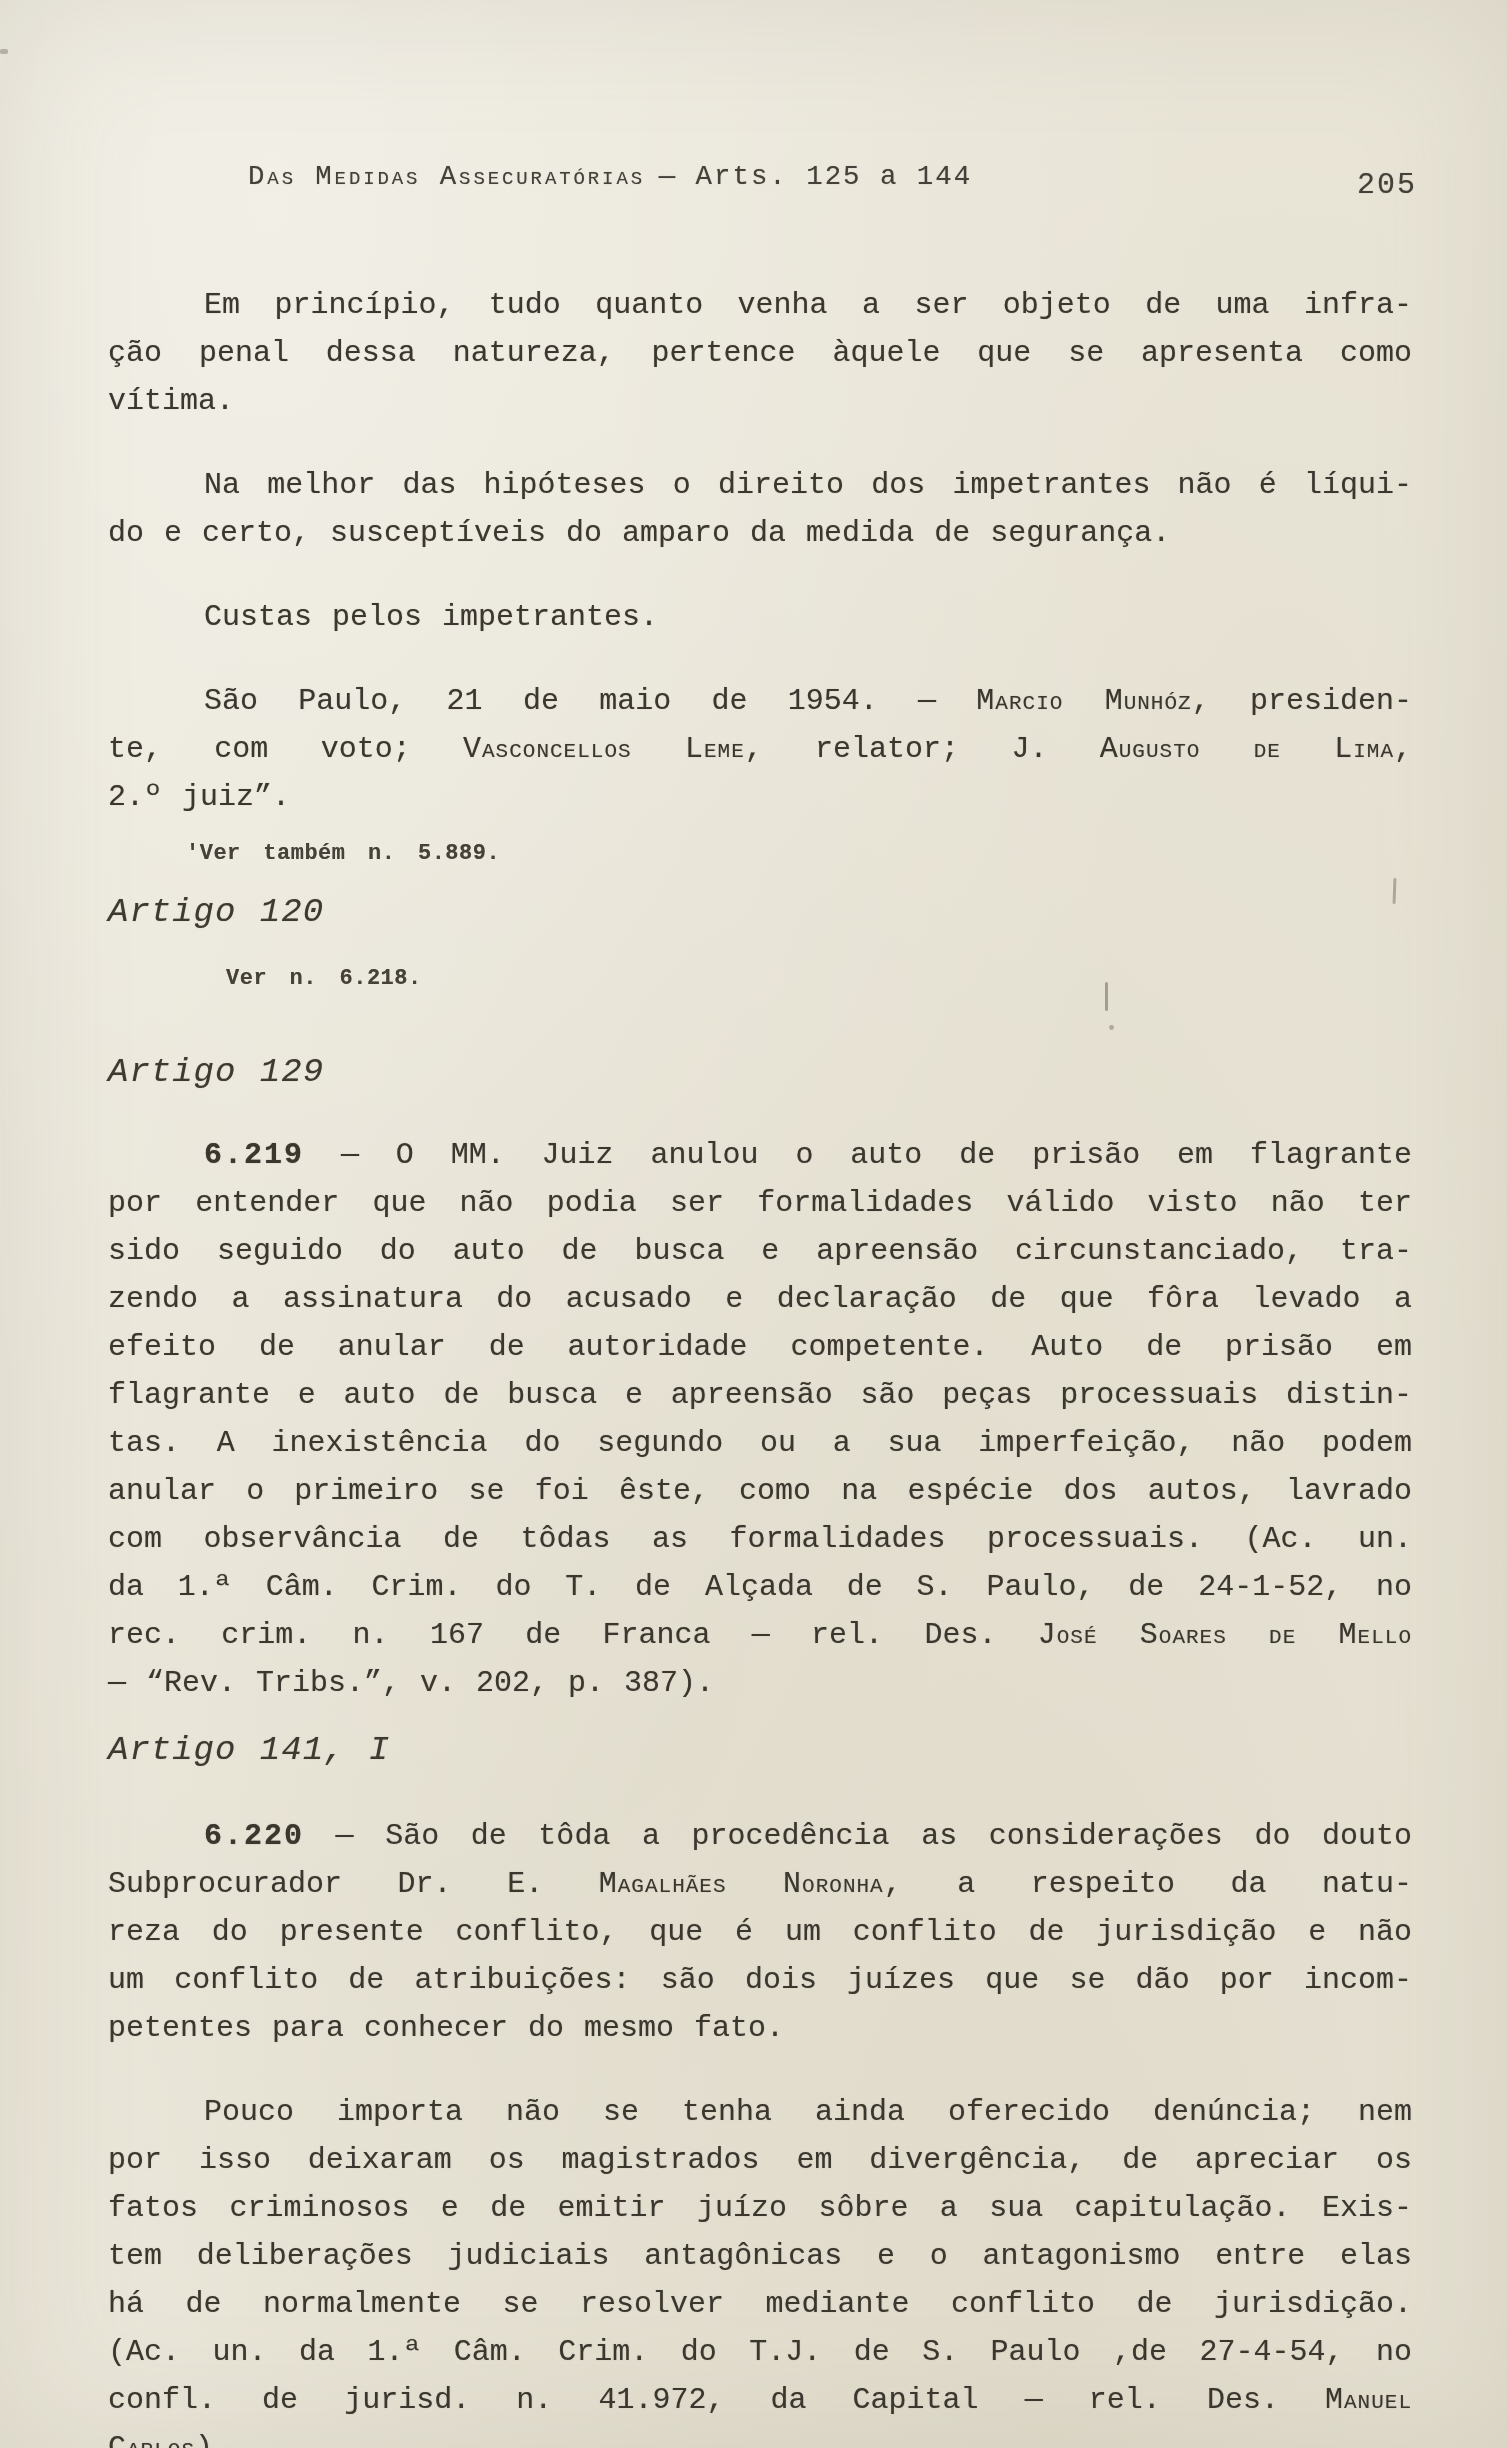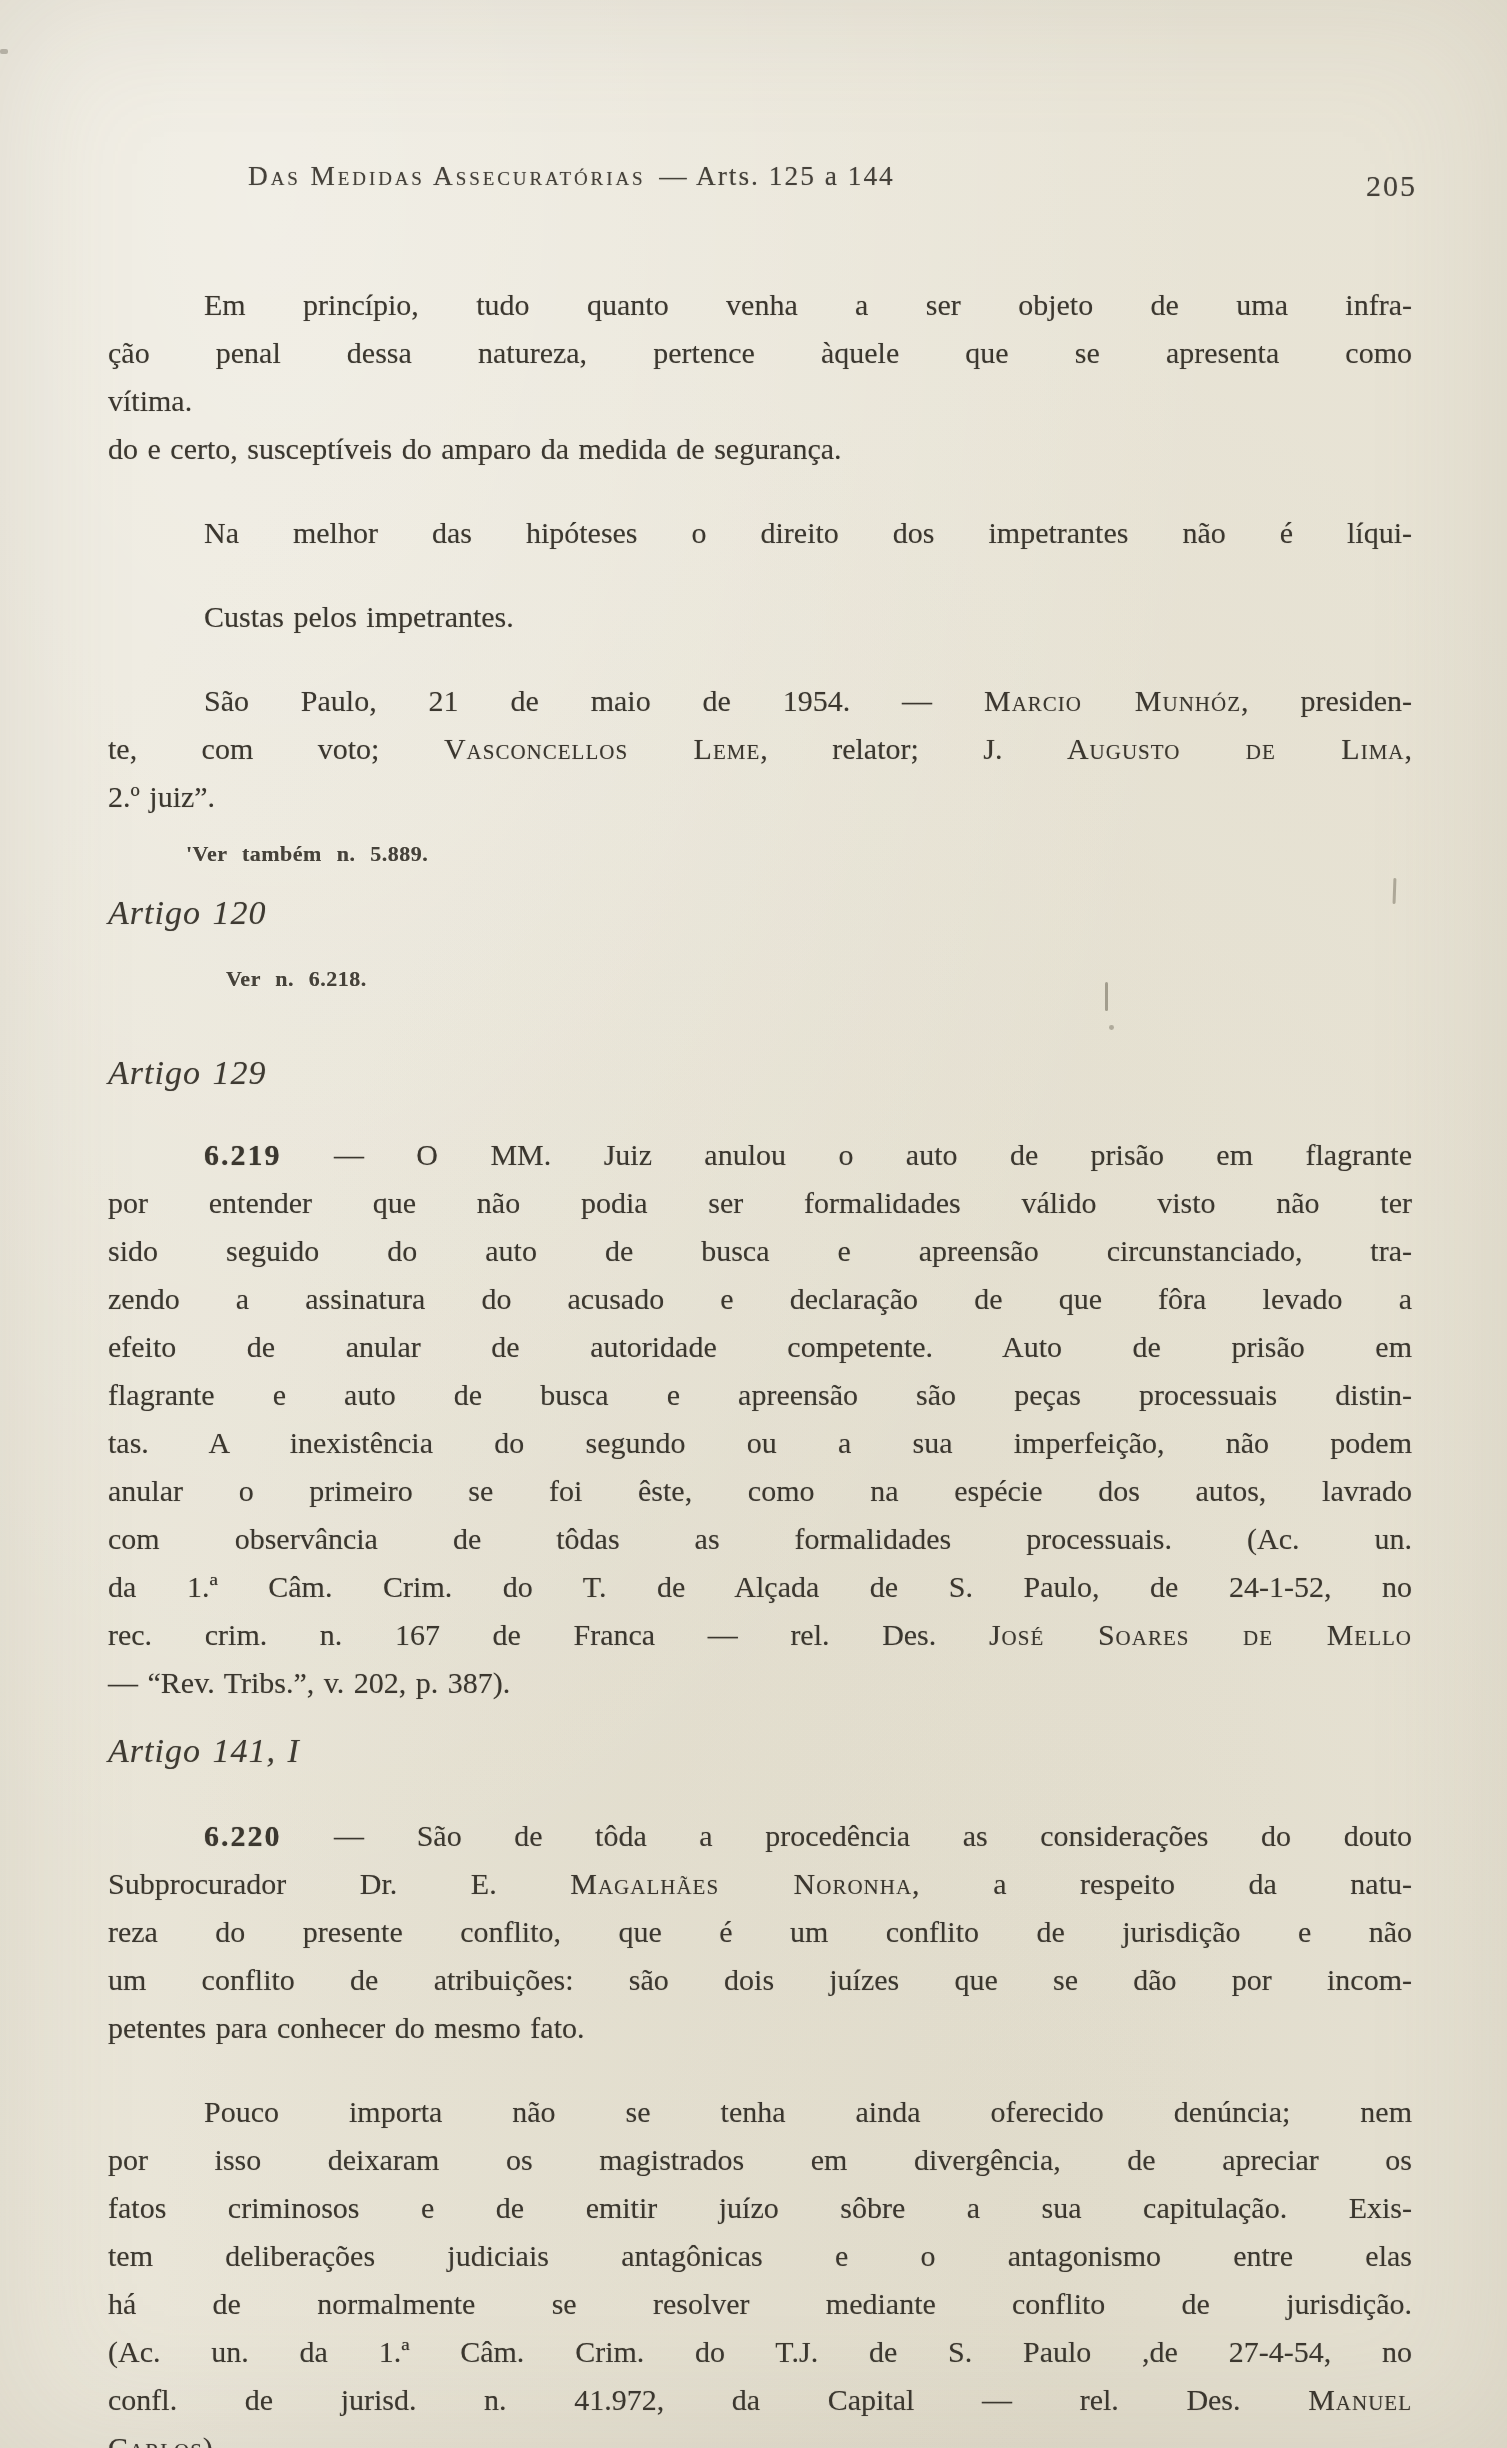--- a/index.html
+++ b/index.html
@@ -8,21 +8,21 @@
     width:1507px;height:2448px;
     margin:0 auto;
     background-color:#eae6d9;
     background-image:
       radial-gradient(ellipse at 18% 8%,  rgba(255,255,255,.35), rgba(255,255,255,0) 55%),
       radial-gradient(ellipse at 85% 30%, rgba(228,223,207,.55), rgba(228,223,207,0) 60%),
       radial-gradient(ellipse at 40% 65%, rgba(222,217,200,.45), rgba(222,217,200,0) 55%),
       radial-gradient(ellipse at 70% 95%, rgba(214,208,188,.5),  rgba(214,208,188,0) 60%);
     box-shadow:inset 0 0 137px rgba(150,140,115,.18);
     overflow:hidden;
-    font-family:Liberation Serif, serif;
+    font-family:Liberation Mono, monospace;
     color:#3b372f;
   }
 
   
   .header{
     position:absolute;top:157px;left:0;right:0;height:45px;
     color:#45413a;
   }
   .running-title{
     position:absolute;left:248px;top:0;
@@ -92,22 +92,22 @@
     <div class="page-number">205</div>
   </div>
 
   <div class="body" id="text-body">
       <div class="para">
         <div class="line first justify">Em princípio, tudo quanto venha a ser objeto de uma infra-</div>
         <div class="line justify">ção penal dessa natureza, pertence àquele que se apresenta como</div>
         <div class="line">vítima.</div>
       </div>
       <div class="para">
+        <div class="line first justify">Na melhor das hipóteses o direito dos impetrantes não é líqui-</div>
         <div class="line">do e certo, susceptíveis do amparo da medida de segurança.</div>
-        <div class="line first justify">Na melhor das hipóteses o direito dos impetrantes não é líqui-</div>
       </div>
       <div class="para">
         <div class="line first">Custas pelos impetrantes.</div>
       </div>
       <div class="para">
         <div class="line first justify">São Paulo, 21 de maio de 1954. — <span class="sc">Marcio Munhóz</span>, presiden-</div>
         <div class="line justify">te, com voto; <span class="sc">Vasconcellos Leme</span>, relator; J. <span class="sc">Augusto de Lima</span>,</div>
         <div class="line">2.º juiz”.</div>
       </div>
       <div class="note">

